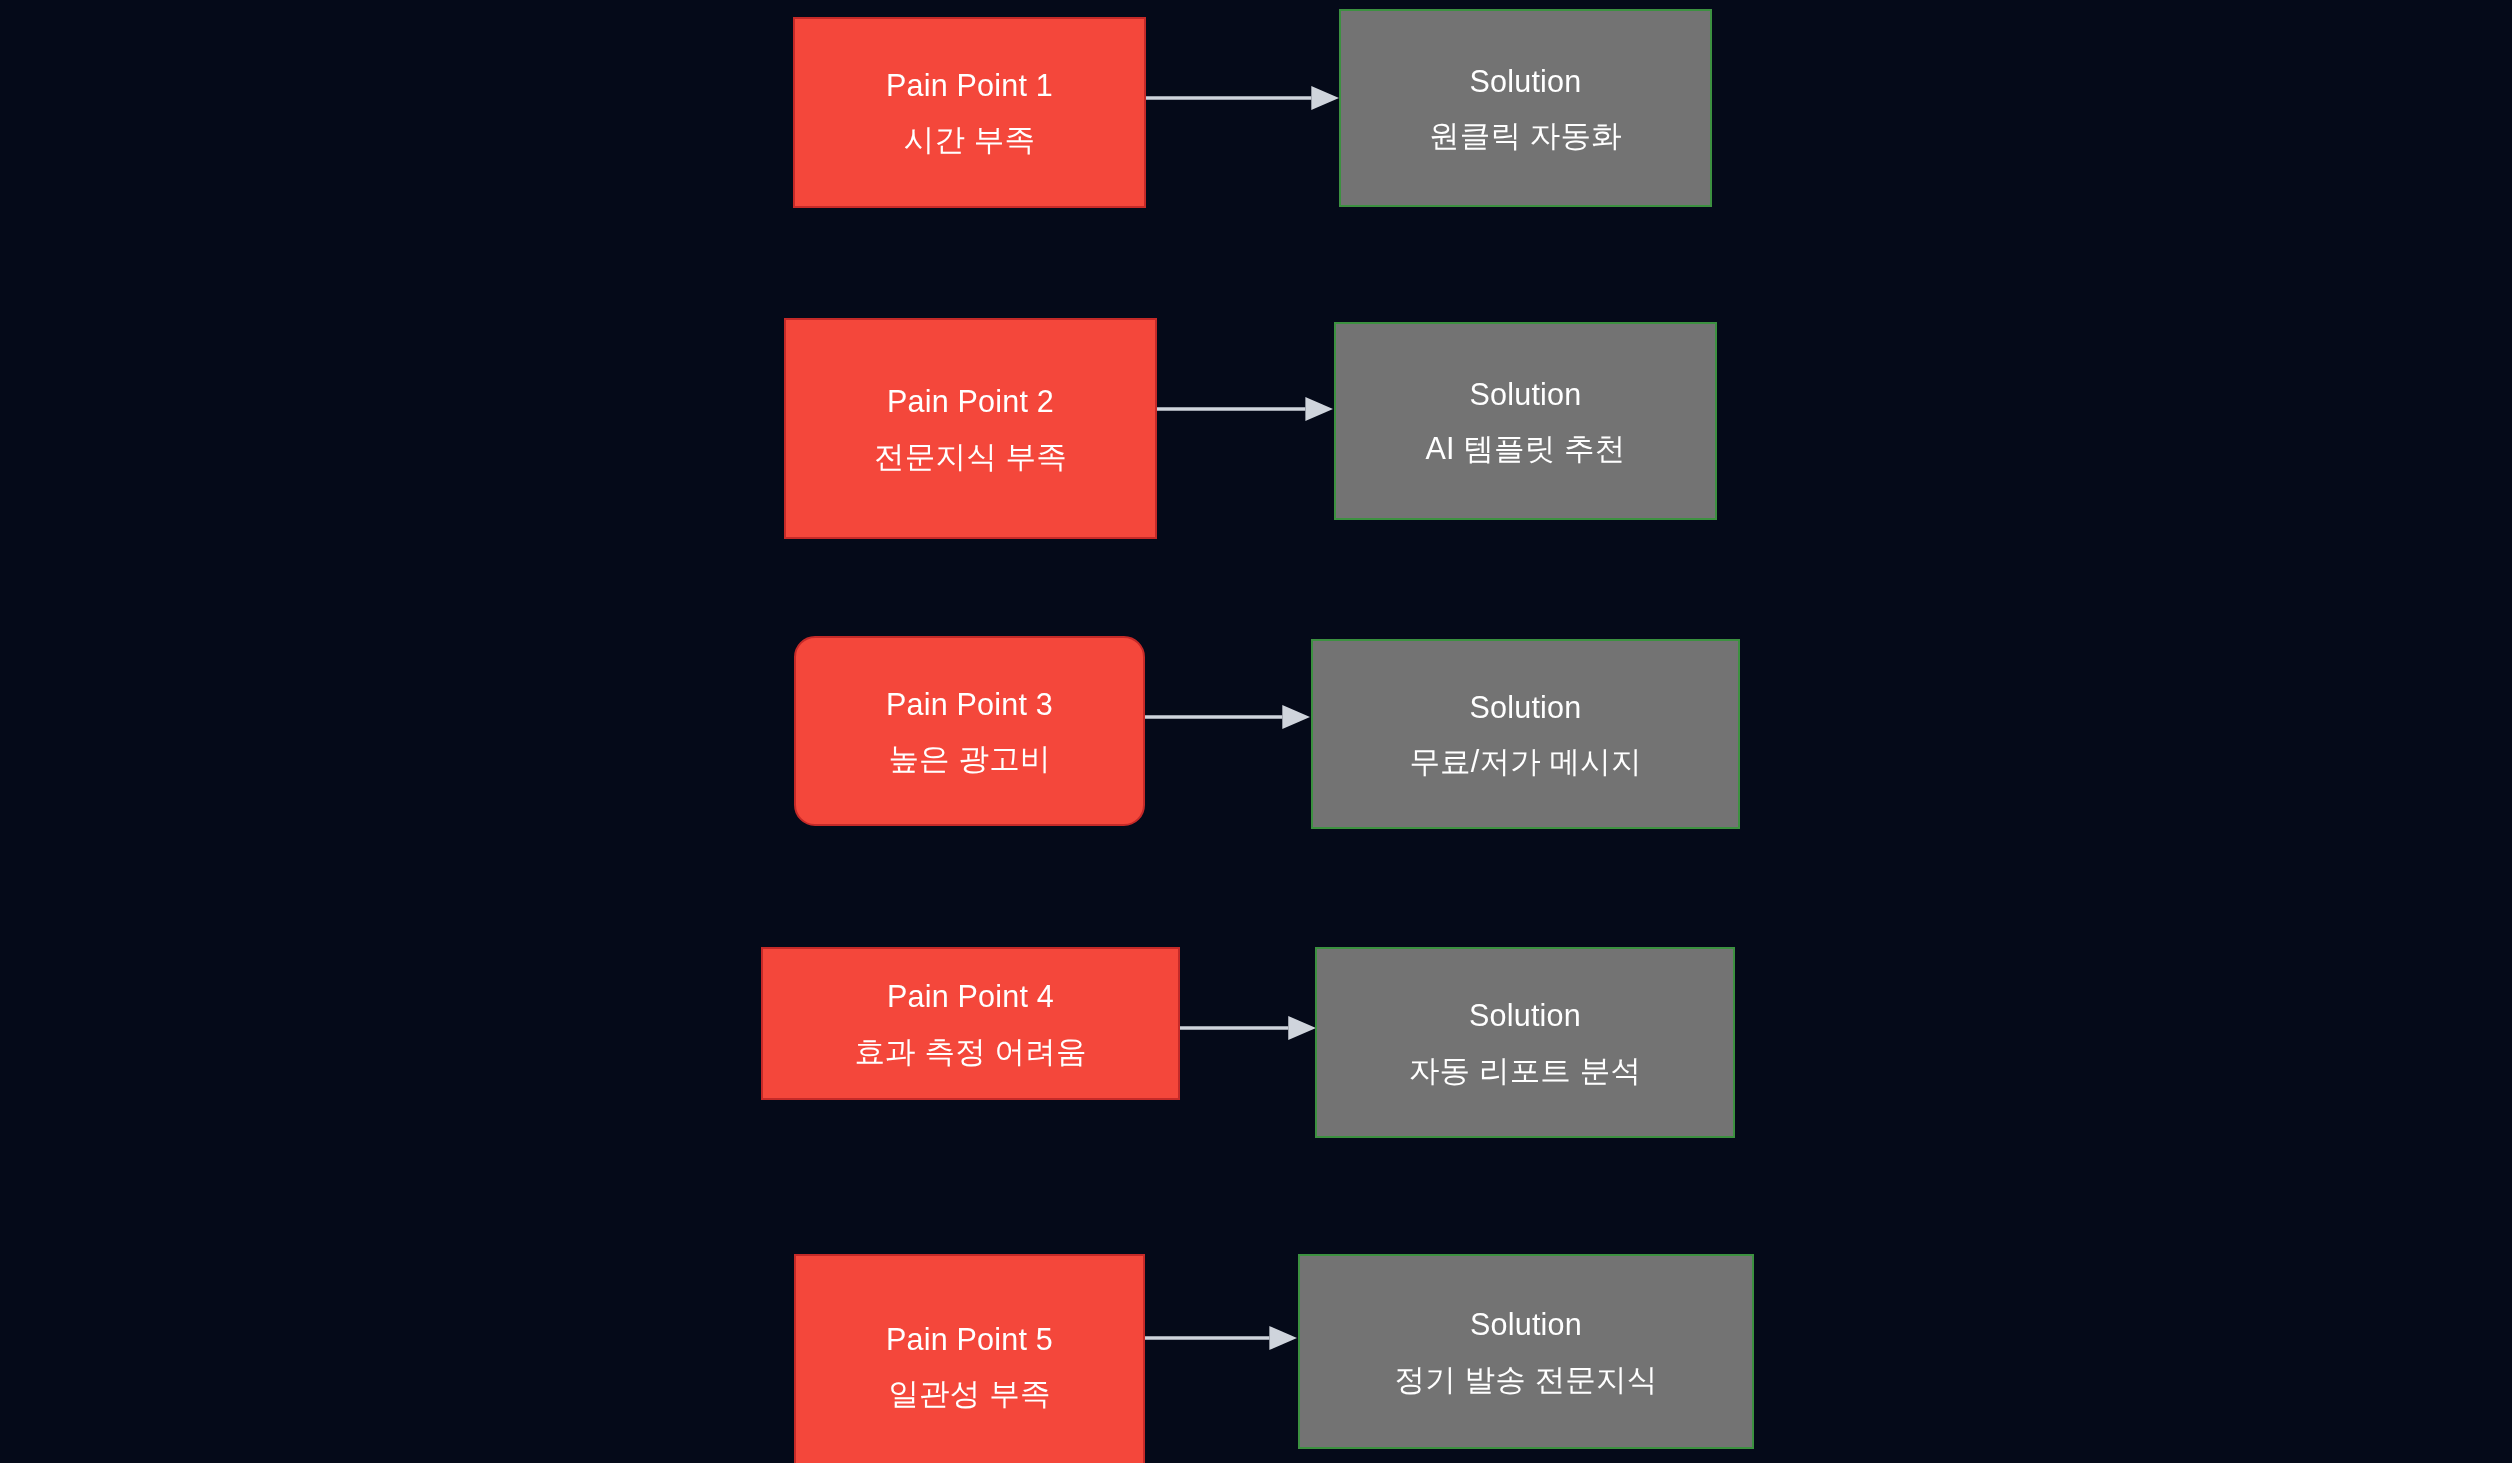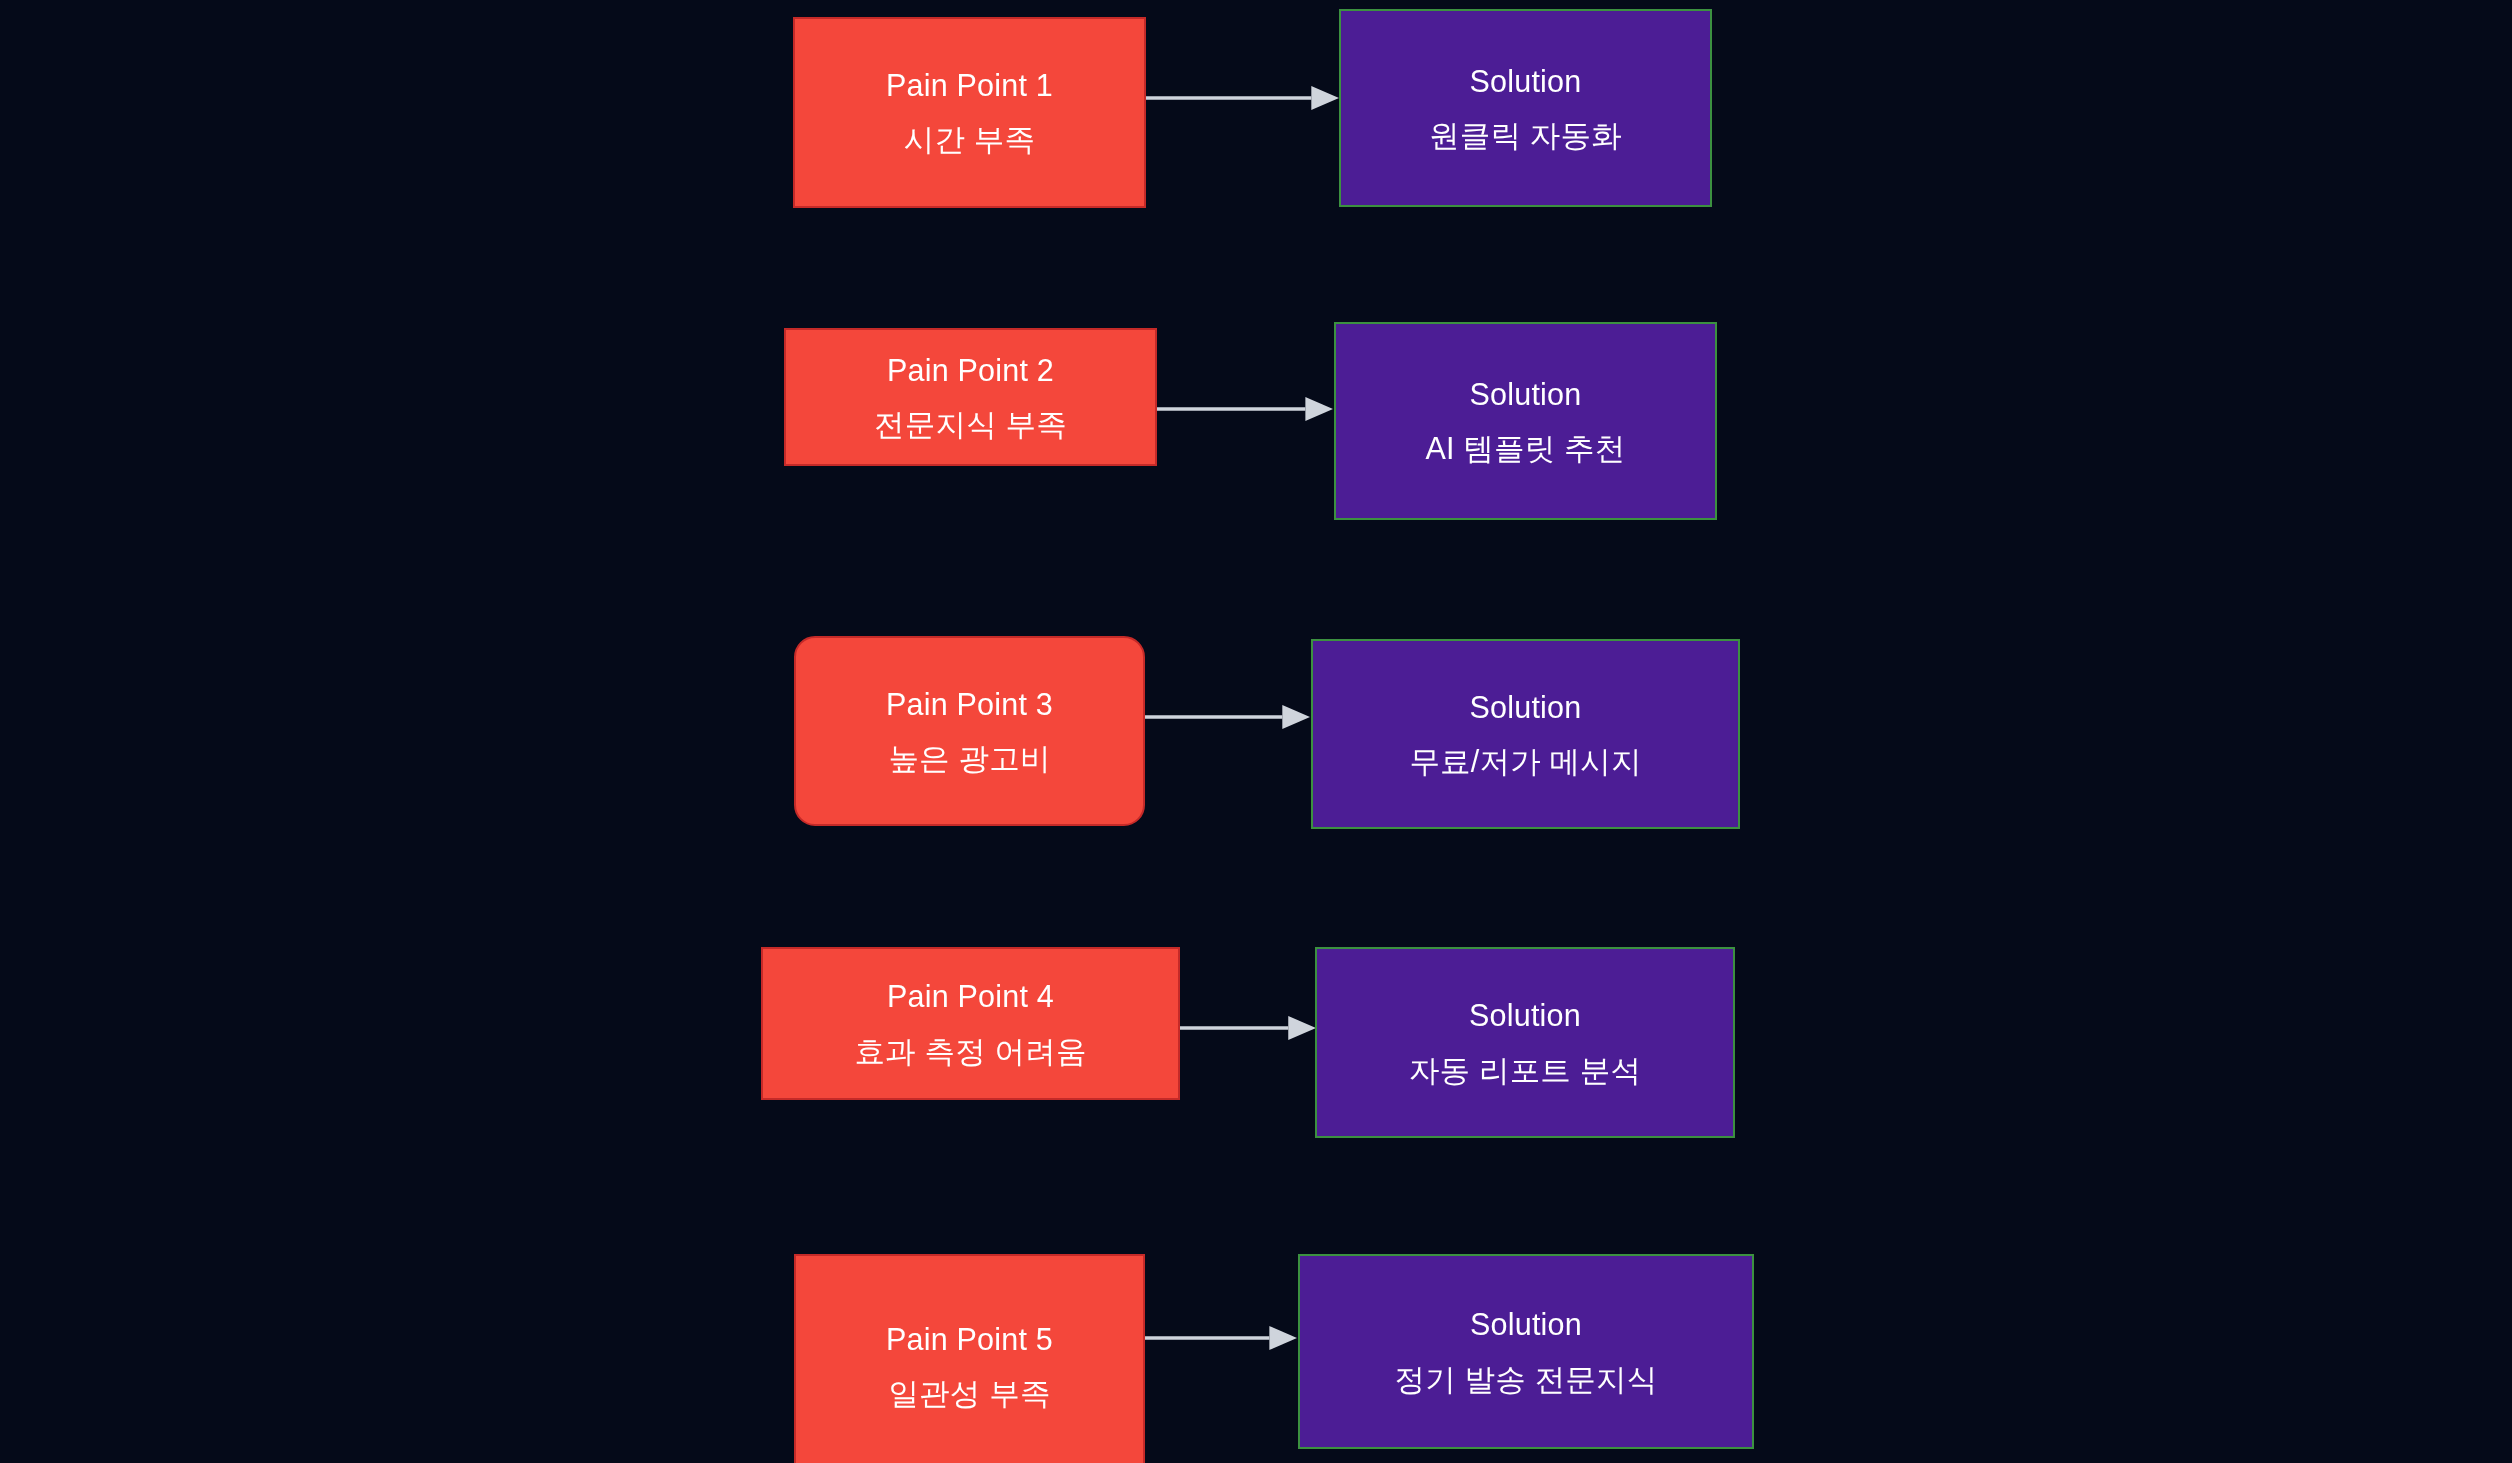--- a/index.html
+++ b/index.html
@@ -35,21 +35,21 @@
     font-weight: 400;
     letter-spacing: 0.2px;
     white-space: nowrap;
   }
   .node .line1 { margin-bottom: 24px; }
   .node.pain {
     background: #f4473b;
     border: 2.8px solid #c52a28;
   }
   .node.solution {
-    background: #4c1d95;
+    background: #737373;
     border: 2.8px solid #3c9140;
   }
   .edge {
     position: absolute;
     height: 28px;
     pointer-events: none;
   }
   .edge svg { display: block; overflow: visible; }
 </style>
 </head>
@@ -69,21 +69,21 @@
     <div class="node solution" style="left: 1339px; top: 9.2px; width: 373px; height: 198px;">
       <span class="line1">Solution</span>
       <span class="line2">원클릭 자동화</span>
     </div>
     <div class="edge" style="left: 1156px; top: 395px; width: 177px;">
       <svg width="177" height="28" viewBox="0 0 192 30">
         <line x1="0" y1="15" x2="162" y2="15" stroke="#cfd4dc" stroke-width="4"></line>
         <polygon points="162,2 192,15 162,28" fill="#cfd4dc"></polygon>
       </svg>
     </div>
-    <div class="node pain" style="left: 784px; top: 328px; width: 373px; height: 138px;">
+    <div class="node pain" style="left: 784px; top: 318px; width: 373px; height: 221px;">
       <span class="line1">Pain Point 2</span>
       <span class="line2">전문지식 부족</span>
     </div>
     <div class="node solution" style="left: 1334px; top: 322px; width: 383px; height: 198px;">
       <span class="line1">Solution</span>
       <span class="line2">AI 템플릿 추천</span>
     </div>
     <div class="edge" style="left: 1144px; top: 703px; width: 166px;">
       <svg width="166" height="28" viewBox="0 0 180 30">
         <line x1="0" y1="15" x2="150" y2="15" stroke="#cfd4dc" stroke-width="4"></line>

